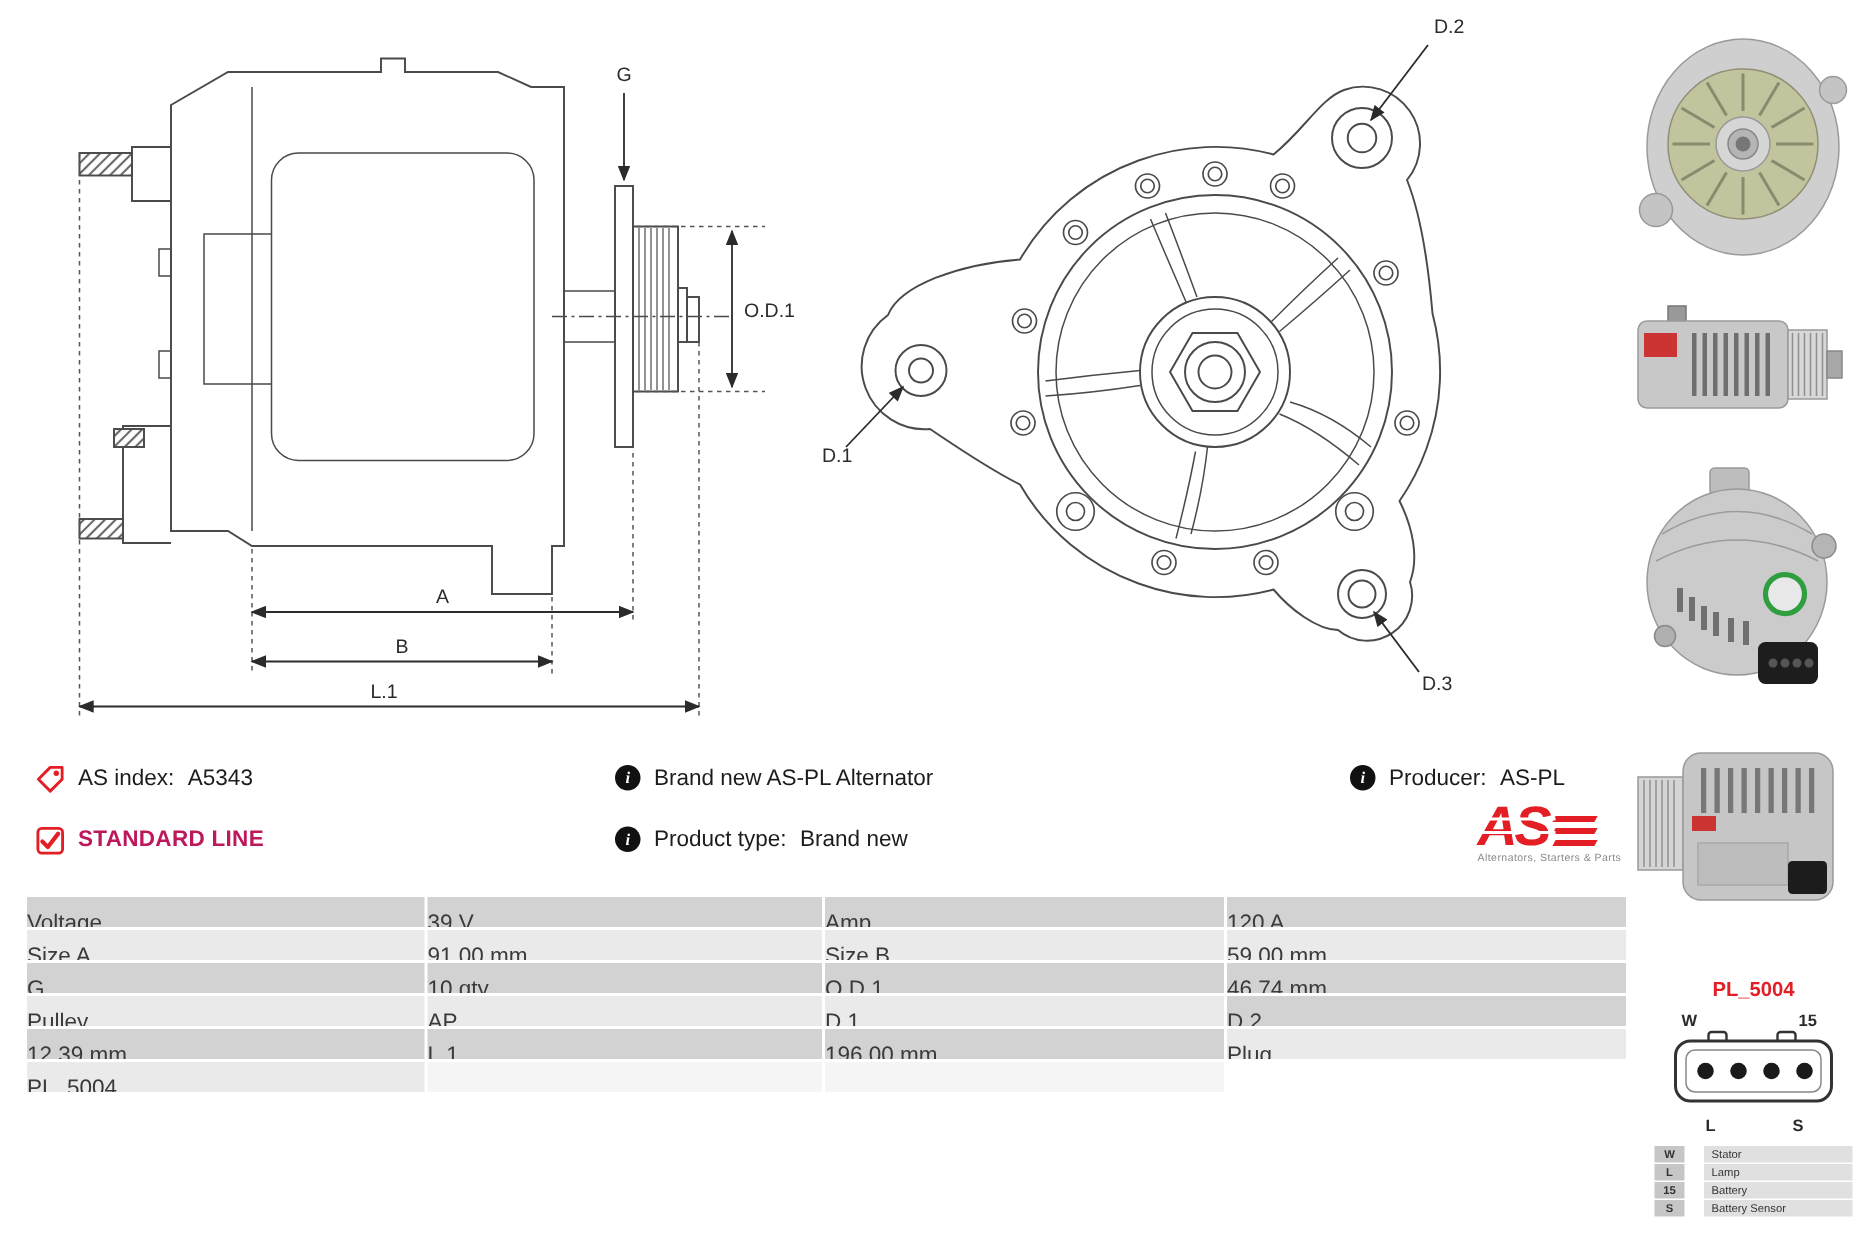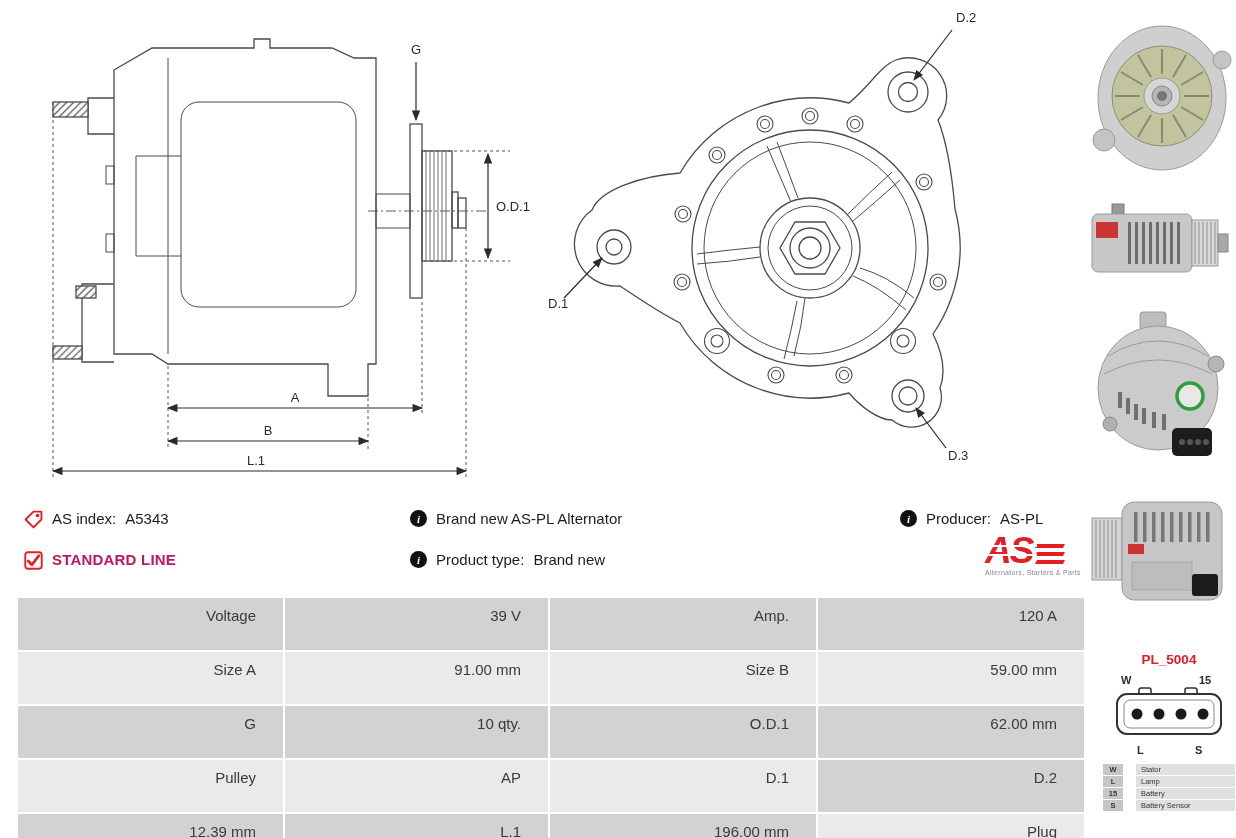--- a/index.html
+++ b/index.html
@@ -24,21 +24,21 @@
   .as-logo-text { color:#e31e24; font-weight:bold; font-style:italic; font-size:37px; line-height:34px; letter-spacing:-2px; }
   .as-logo-mark .slit { position:absolute; left:0; width:52px; height:2px; background:#fff; }
   .slit1 { top:13px; } .slit2 { top:22px; }
   .as-logo-stripes { display:block; margin-top:6px; }
   .as-logo-stripes i { display:block; width:28px; height:4px; background:#e31e24; margin-bottom:4px; transform:skewX(-28deg); }
   .as-logo-sub { font-size:7px; color:#8a8a8a; letter-spacing:.3px; margin-top:1px; white-space:nowrap; }
 
   
   .spec-table { position:absolute; left:18px; top:598px; width:1062px;
                 display:grid; grid-template-columns:265px 263px 266px 266px; gap:2px; background:#fff; }
-  .spec-table .cell { height:52px; line-height:36px; text-align:right; padding-right:27px;
+  .spec-table .cell { height:20px; line-height:36px; padding-right:27px;
                       font-size:15px; color:#3a3a3a; overflow:hidden; }
   .row-dark  { background:#d2d2d2; }
   .row-light { background:#eaeaea; }
   .cell-empty { background:#f5f5f5; }
 
   
   .plug-title { position:absolute; left:1103px; top:652px; width:132px; text-align:center;
                 color:#e31e24; font-weight:bold; font-size:13.5px; }
   .plug-legend { position:absolute; left:1103px; top:764px; width:132px; display:flex; flex-direction:column; gap:1px; }
   .legend-row { display:flex; gap:1px; }
@@ -383,21 +383,21 @@
     <div class="cell row-dark">120 A</div>
 
     <div class="cell row-light">Size A</div>
     <div class="cell row-light">91.00 mm</div>
     <div class="cell row-light">Size B</div>
     <div class="cell row-light">59.00 mm</div>
 
     <div class="cell row-dark">G</div>
     <div class="cell row-dark">10 qty.</div>
     <div class="cell row-dark">O.D.1</div>
-    <div class="cell row-dark">62.00 mm</div>
+    <div class="cell row-dark">46.74 mm</div>
 
     <div class="cell row-light">Pulley</div>
     <div class="cell row-light">AP</div>
     <div class="cell row-light">D.1</div>
 
     <div class="cell row-dark">D.2</div>
     <div class="cell row-dark">12.39 mm</div>
     <div class="cell row-dark">L.1</div>
     <div class="cell row-dark">196.00 mm</div>
 

